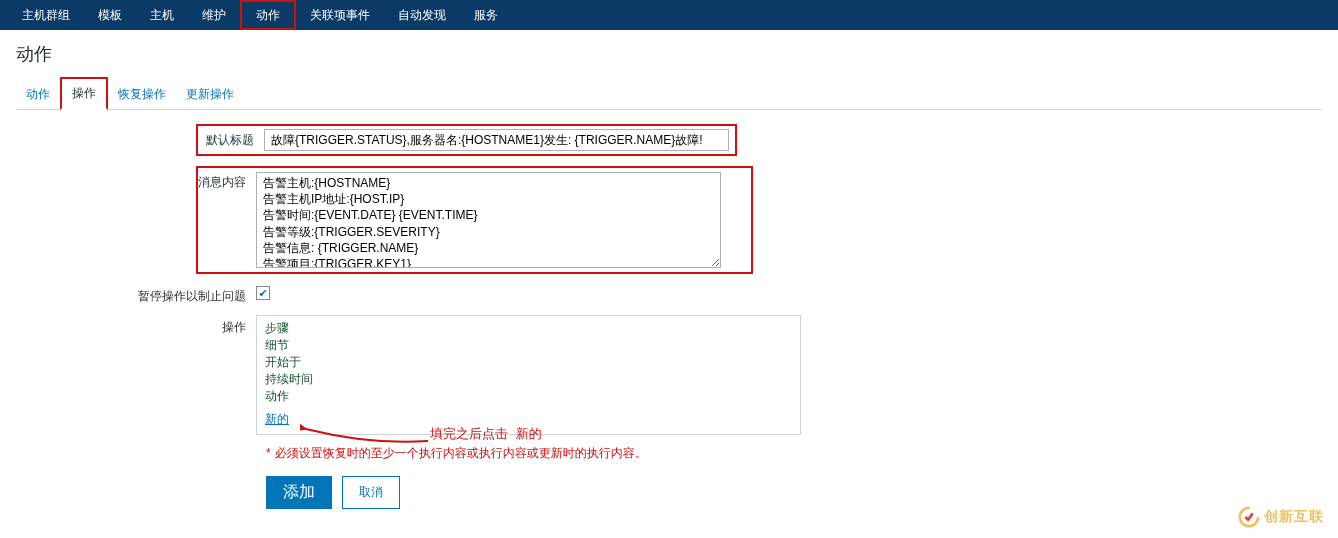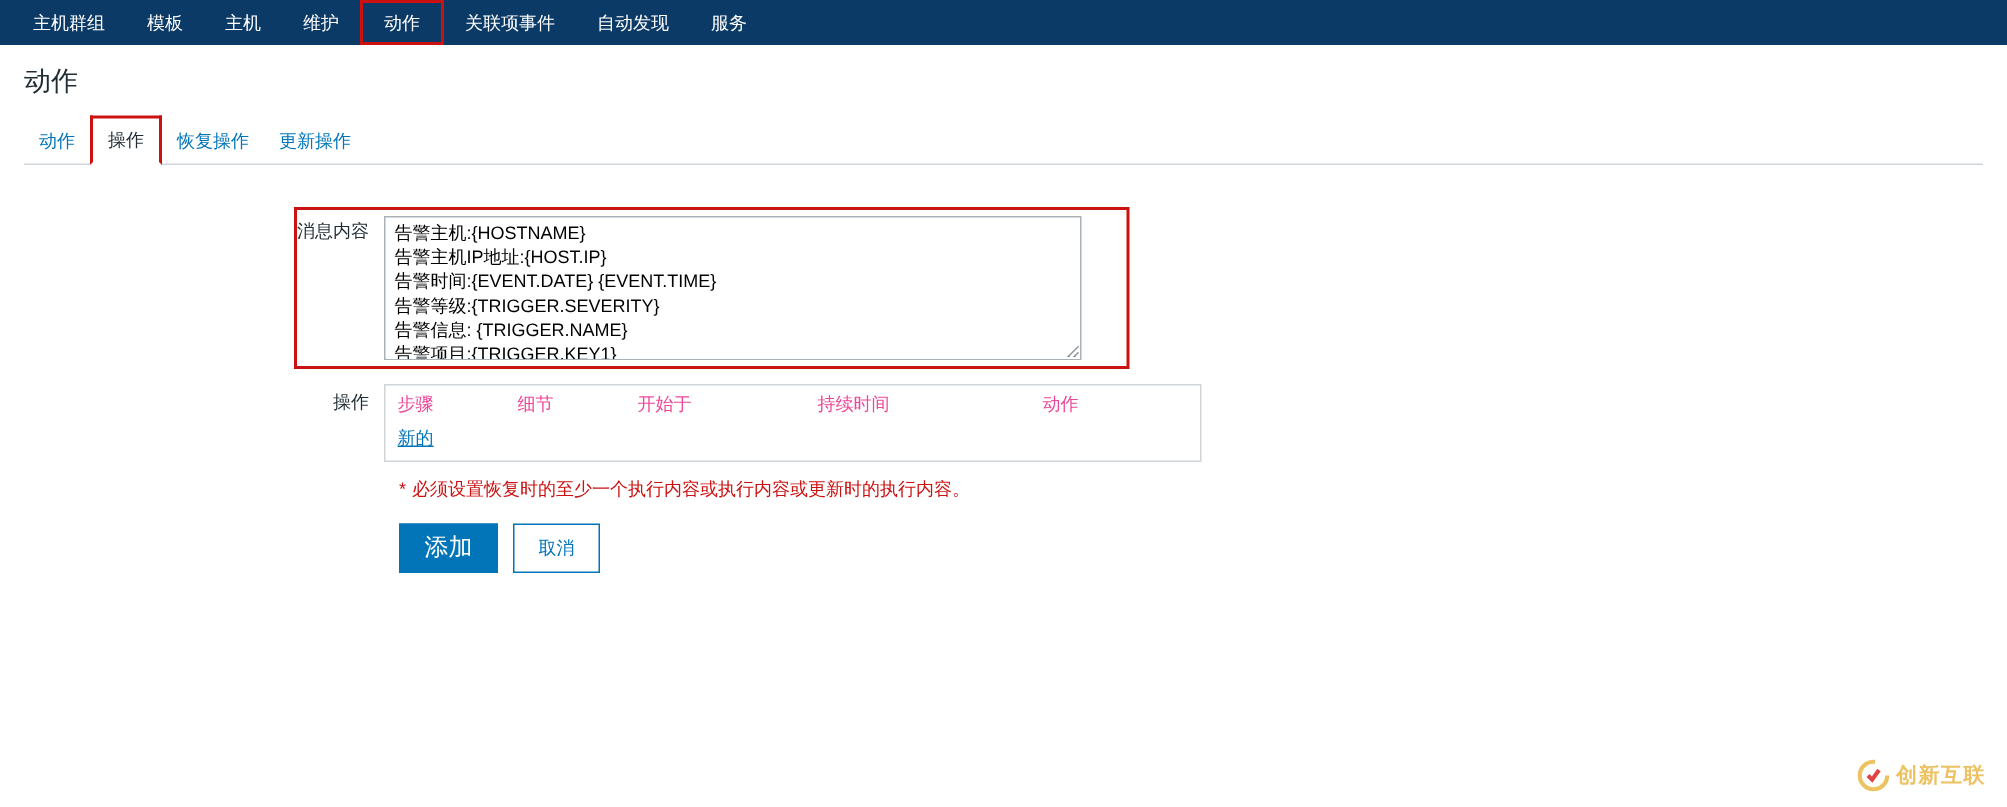--- a/index.html
+++ b/index.html
@@ -43,21 +43,21 @@
   .red-frame .inner-label { width:66px; text-align:right; padding-right:10px; }
   .red-frame-box { border:2px solid #c11; display:inline-block; padding:4px 30px 4px 0; }
   .red-frame-box .msg-row { display:flex; align-items:flex-start; }
   .red-frame-box .inner-label { width:58px; text-align:right; padding-right:10px; padding-top:2px; }
   
   .checkbox { width:14px; height:14px; border:1px solid #888; display:inline-flex; align-items:center; justify-content:center; background:#fff; position:relative; top:2px; }
   .checkbox.checked::after { content:"✔"; color:#0275b8; font-size:11px; line-height:1; }
   
   
   .ops-box { border:1px solid #cfd4d8; width:545px; }
-  .ops-head { display:flex; padding:4px 8px; color:#ec4899; }
+  .ops-head { display:flex; padding:4px 8px; color:#14532d;flex-direction:column; }
   .ops-col-step { width:80px; }
   .ops-col-detail { width:80px; }
   .ops-col-start { width:120px; }
   .ops-col-dur { width:150px; }
   .ops-col-act { width:80px; }
   .ops-newrow { padding:2px 8px 6px; }
   .link-blue { color:#0275b8; cursor:pointer; text-decoration:underline; }
   
   .note-red { color:#c11; margin-left:250px; margin-top:6px; }
   .note-red .req { margin-right:4px; }
@@ -100,39 +100,49 @@
   <div class="tab active">操作</div>
   <div class="tab">恢复操作</div>
   <div class="tab">更新操作</div>
 </div>
 
 <div class="form-area">
 
 
   <div class="form-row">
     <div class="form-label"></div>
+    <div style="margin-left:-60px;">
+      <div class="red-frame">
+        <div class="inner-label">默认标题</div>
+        <input class="text-input w465" value="故障{TRIGGER.STATUS},服务器名:{HOSTNAME1}发生: {TRIGGER.NAME}故障!" style="">
+      </div>
+    </div>
   </div>
 
   <div class="form-row">
     <div class="form-label"></div>
     <div style="margin-left:-60px;">
       <div class="red-frame-box">
         <div class="msg-row">
           <div class="inner-label">消息内容</div>
           <textarea class="text-input" id="content-ta" style="">告警主机:{HOSTNAME}
 告警主机IP地址:{HOST.IP}
 告警时间:{EVENT.DATE} {EVENT.TIME}
 告警等级:{TRIGGER.SEVERITY}
 告警信息: {TRIGGER.NAME}
 告警项目:{TRIGGER.KEY1}</textarea>
         </div>
       </div>
     </div>
   </div>
 
+  <div class="form-row">
+    <div class="form-label">暂停操作以制止问题</div>
+    <span class="checkbox checked"></span>
+  </div>
 
   <div class="form-row">
     <div class="form-label">操作</div>
     <div class="ops-box">
       <div class="ops-head">
         <div class="ops-col-step">步骤</div>
         <div class="ops-col-detail">细节</div>
         <div class="ops-col-start">开始于</div>
         <div class="ops-col-dur">持续时间</div>
         <div class="ops-col-act">动作</div>

